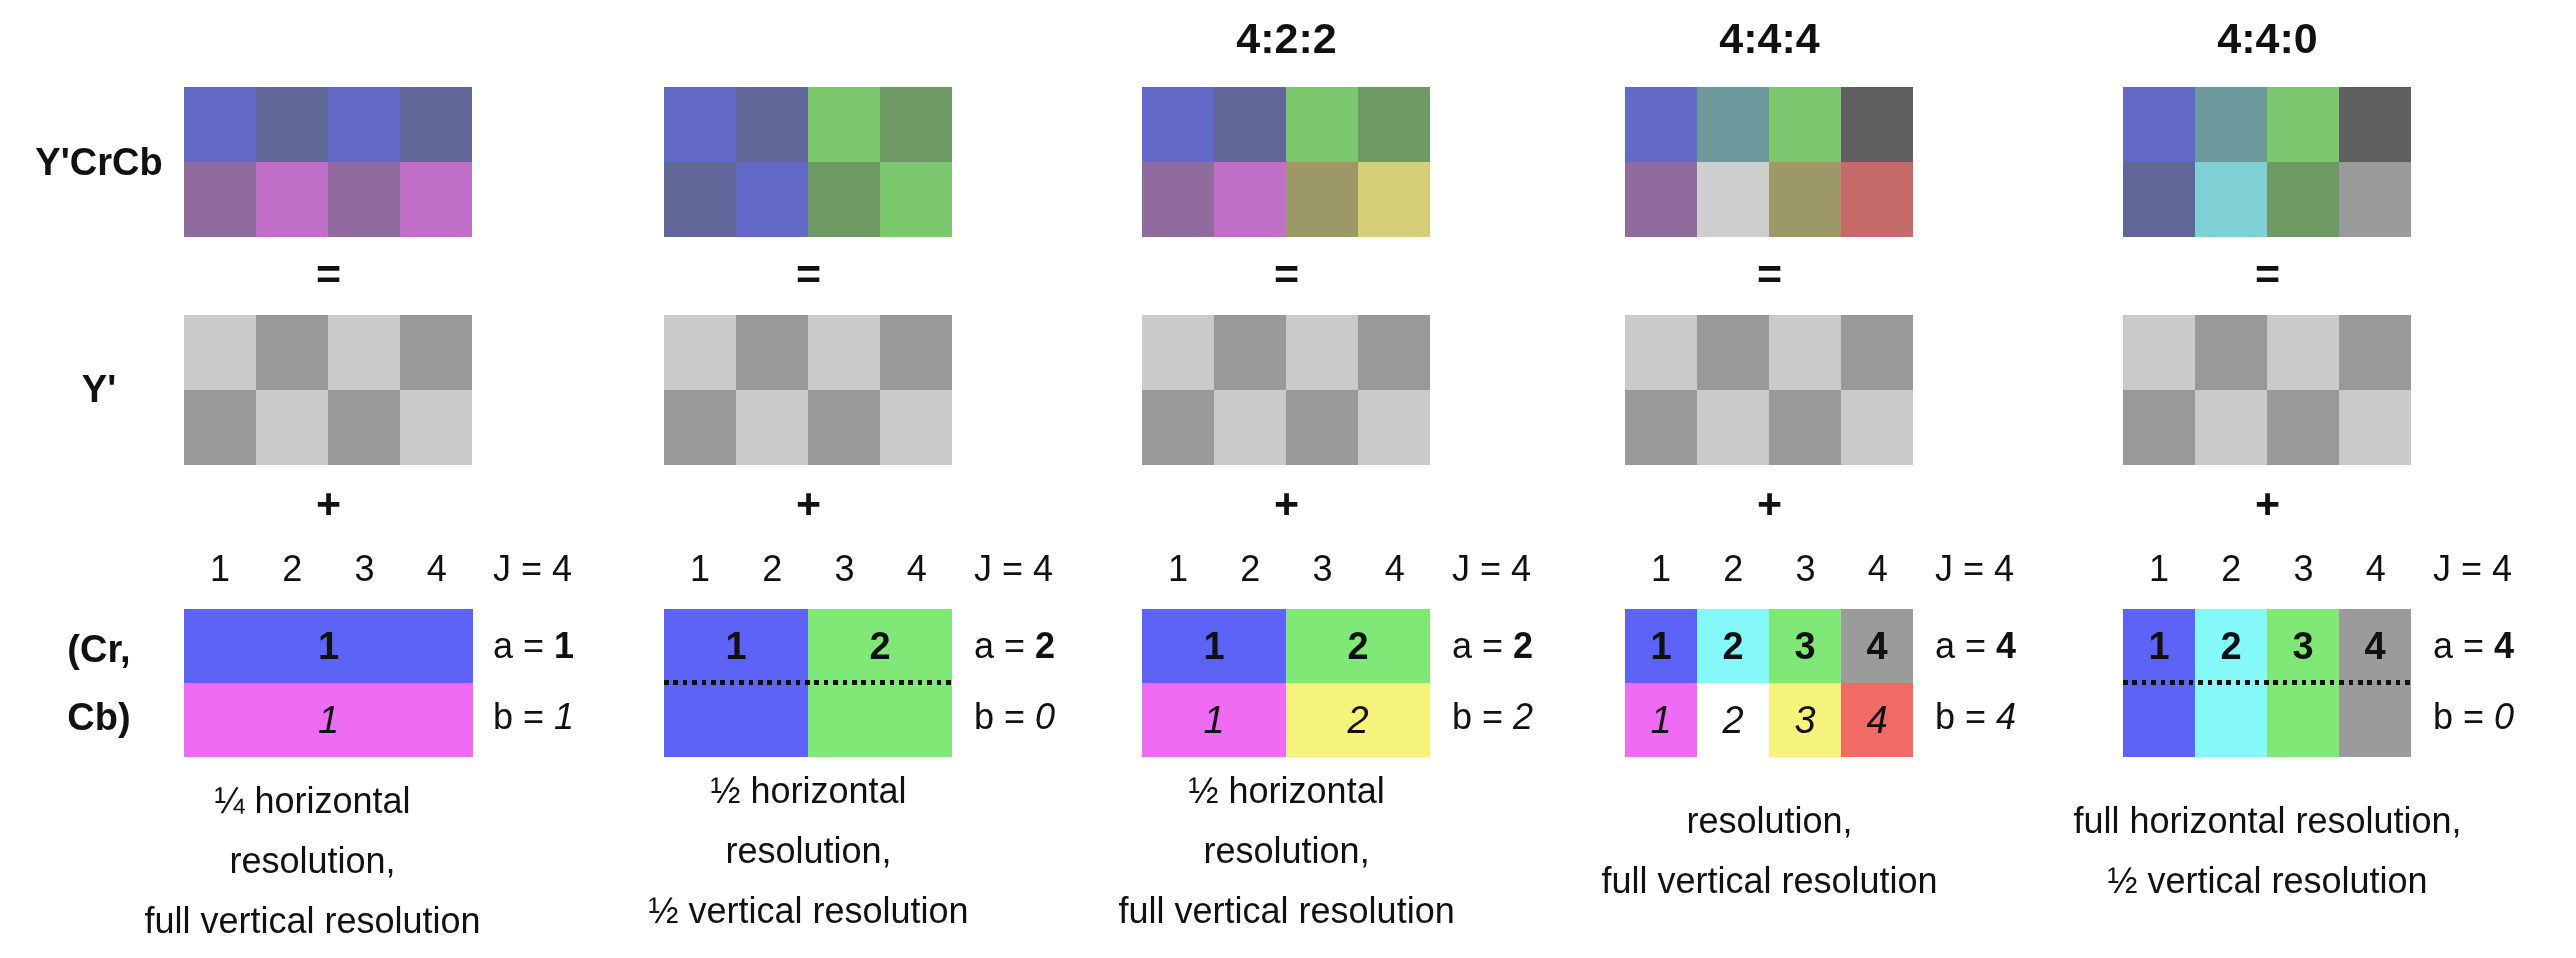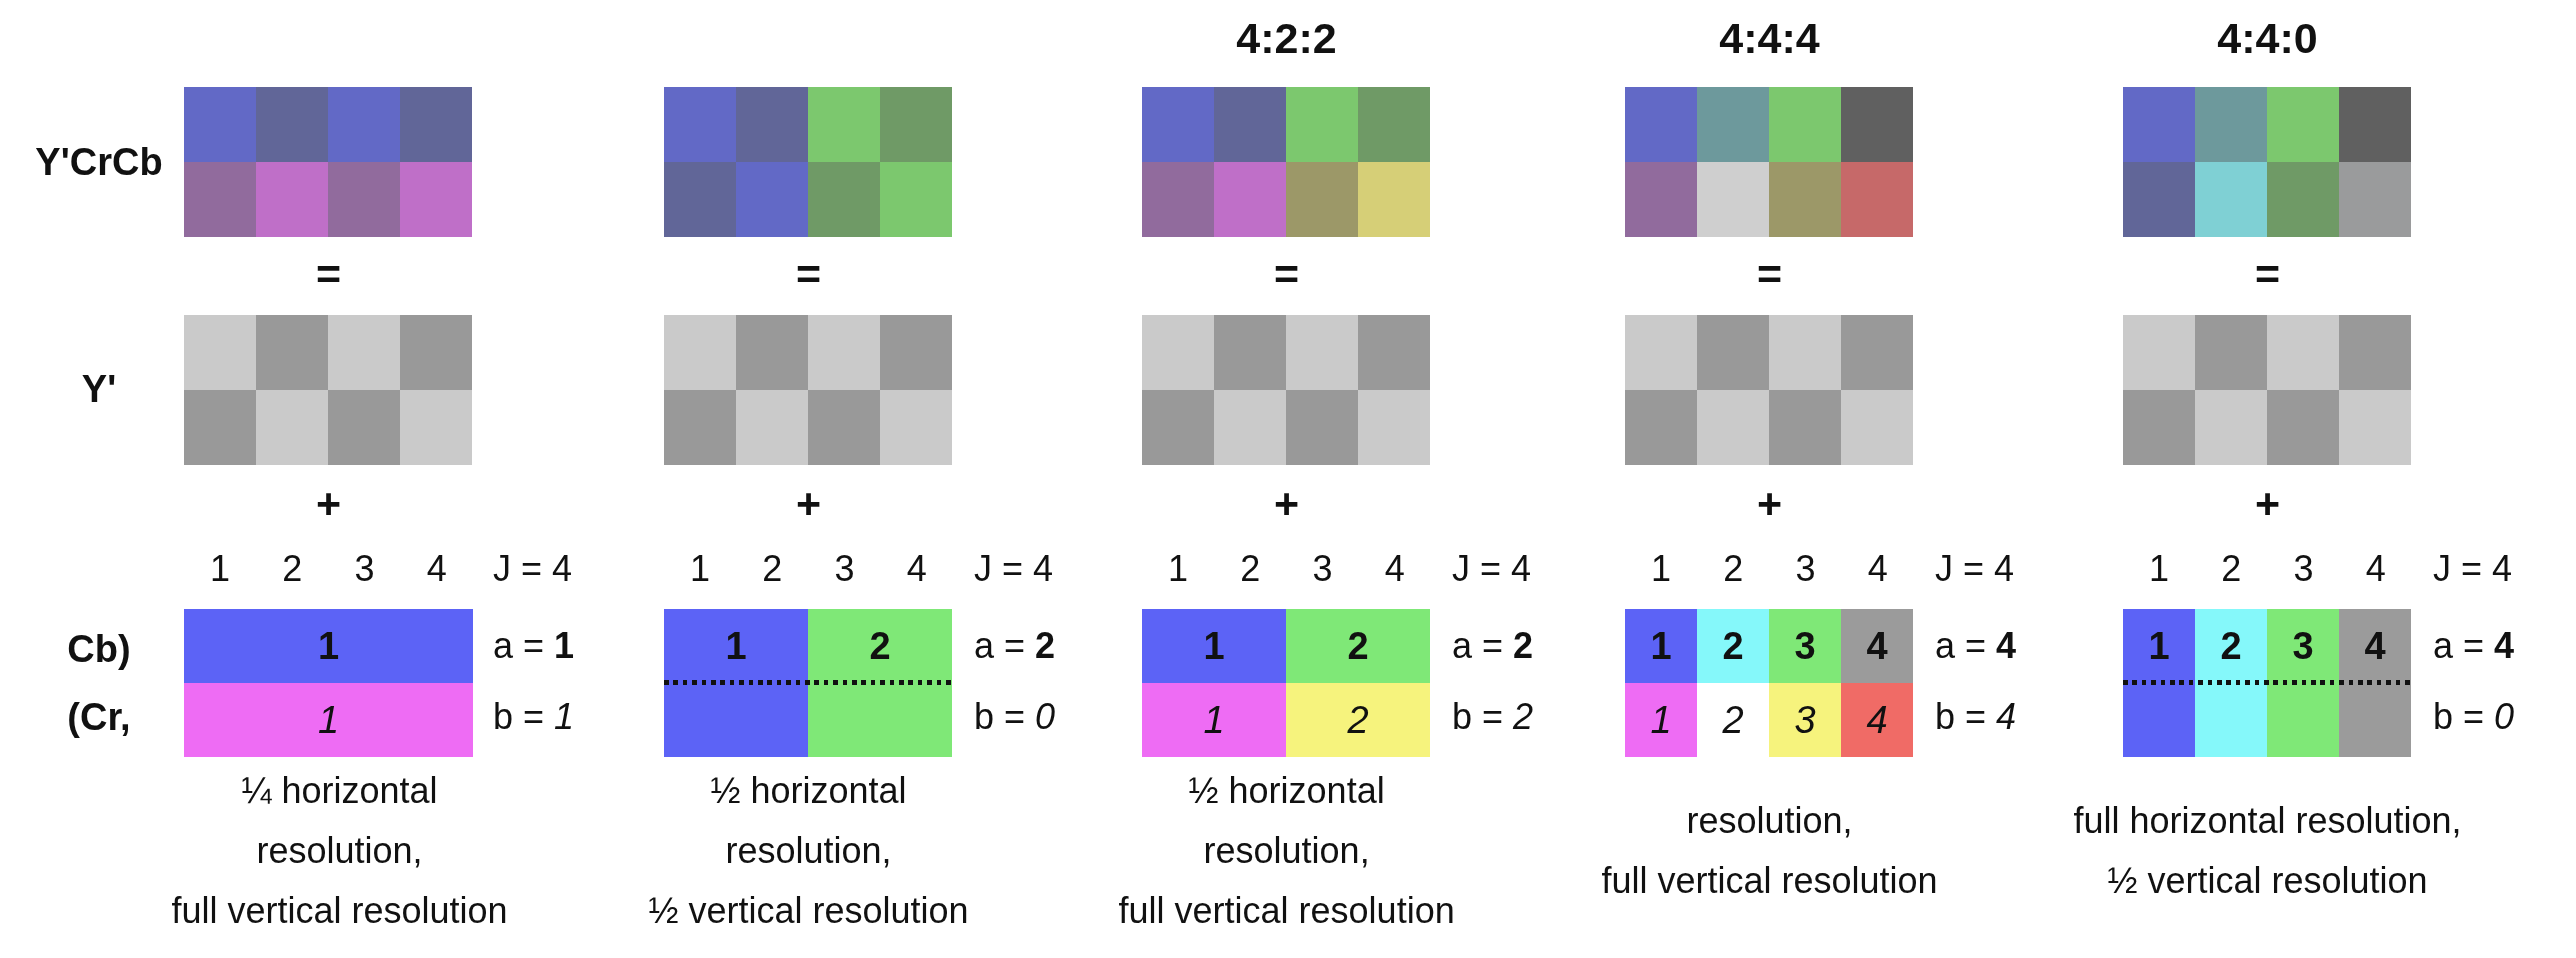--- a/index.html
+++ b/index.html
@@ -47,22 +47,22 @@
   #lbl-crcb{top:615px;line-height:68px;}
 </style>
 </head>
 <body>
 
 <div id="figure">
   <div class="row-labels abs">
     <div class="row-label" id="lbl-ycrcb">Y'CrCb</div>
     <div class="row-label" id="lbl-y">Y'</div>
     <div class="row-label" id="lbl-crcb">
+      <div>(Cr,</div>
       <div>Cb)</div>
-      <div>(Cr,</div>
     </div>
   </div>
   <div id="columns">
       <div class="col" style="left: 0px;">
         <div class="abs pix-grid" style="left: 184px; top: 87px;">
           <div class="pix-cell" style="background: rgb(98, 105, 198);"></div>
           <div class="pix-cell" style="background: rgb(97, 102, 152);"></div>
           <div class="pix-cell" style="background: rgb(98, 105, 198);"></div>
           <div class="pix-cell" style="background: rgb(97, 102, 152);"></div>
           <div class="pix-cell" style="background: rgb(145, 107, 157);"></div>
@@ -96,21 +96,21 @@
             </div>
           </div>
           <div class="chroma-row bottom">
             <div class="chroma-seg" style="width: 289px; background: rgb(238, 108, 244);">
               <span class="seg-num">1</span>
             </div>
           </div>
         </div>
         <div class="abs side-label" style="left: 493px; top: 624px;"><span>a = </span><b>1</b></div>
         <div class="abs side-label" style="left: 493px; top: 695px;"><span>b = </span><i>1</i></div>
-        <div class="abs caption" style="left: 82px;">
+        <div class="abs caption" style="left: 55px; justify-content: flex-end;">
           <div>¼ horizontal</div>
           <div>resolution,</div>
           <div>full vertical resolution</div>
         </div>
       </div>
       <div class="col" style="left: 515px;">
         <div class="abs pix-grid" style="left: 149px; top: 87px;">
           <div class="pix-cell" style="background: rgb(98, 105, 198);"></div>
           <div class="pix-cell" style="background: rgb(97, 102, 152);"></div>
           <div class="pix-cell" style="background: rgb(124, 200, 110);"></div>

